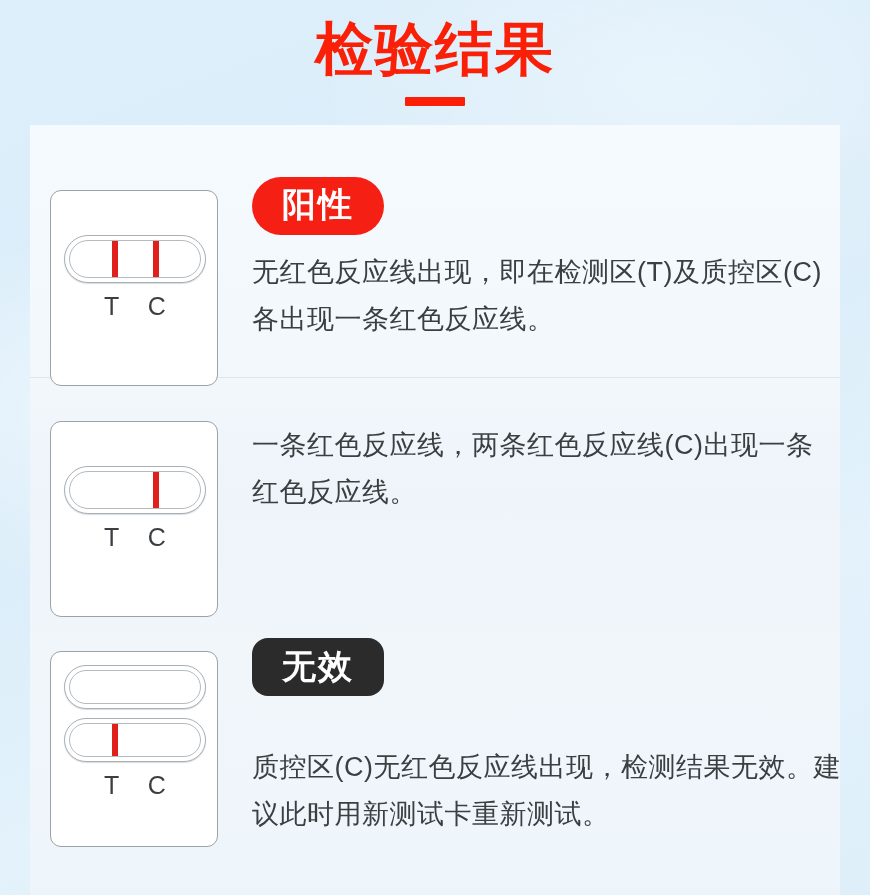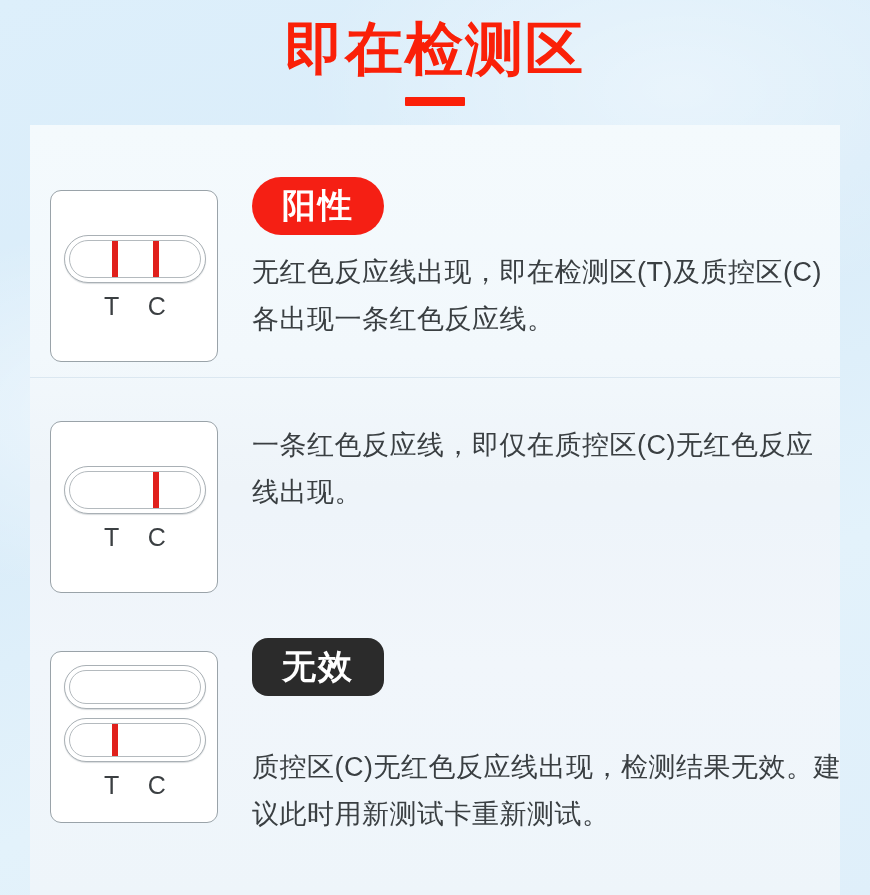--- a/index.html
+++ b/index.html
@@ -88,21 +88,21 @@
   .row-1 { top: 52px;  height: 200px; }
   .row-2 { top: 283px; height: 200px; }
   .row-3 { top: 513px; height: 205px; }
 
   
   .cassette {
     position: absolute;
     left: 20px;
     top: 13px;
     width: 168px;
-    height: 172px;
+    height: 196px;
     background: #ffffff;
     border: 1.6px solid #9aa3a9;
     border-radius: 11px;
     box-sizing: border-box;
   }
   .cassette-inner {
     position: relative;
     width: 100%;
     height: 100%;
   }
@@ -186,20 +186,21 @@
     font-size: 34px;
     font-weight: 700;
     line-height: 1;
     letter-spacing: 2px;
     padding: 11px 30px 13px 30px;
     white-space: nowrap;
   }
   .badge.positive, .badge.negative {
     background: #f51f14;
     border-radius: 999px;
+    font-family: Liberation Serif, serif;
   }
   .badge.invalid {
     background: #2b2b2b;
     border-radius: 16px;
   }
 
   .desc {
     margin-top: 14px;
     color: #3a3f42;
     font-size: 27px;
@@ -208,21 +209,21 @@
     width: 572px;
   }
   .desc.wide { width: 596px; margin-top: 48px; }
 </style>
 </head>
 <body>
 
 <div class="page">
 
   <div class="header">
-    <div class="title">即在检测区</div>
+    <div class="title">检验结果</div>
     <div class="title-underline"></div>
   </div>
 
   <div class="panel">
     <div class="panel-seam"></div>
 
     <div class="row row-1">
       <div class="cassette">
         <div class="cassette-inner">
           <div class="window single">
@@ -245,21 +246,21 @@
         <div class="cassette-inner">
           <div class="window single">
             <div class="window-inner">
               <div class="band c"></div>
             </div>
           </div>
           <div class="tc-labels single">T C</div>
         </div>
       </div>
       <div class="content">
-        <div class="desc">一条红色反应线，即仅在质控区(C)无红色反应线出现。</div>
+        <div class="desc">一条红色反应线，两条红色反应线(C)出现一条红色反应线。</div>
       </div>
     </div>
 
     <div class="row row-3">
       <div class="cassette">
         <div class="cassette-inner">
           <div class="window stack-top">
             <div class="window-inner"></div>
           </div>
           <div class="window stack-bottom">

